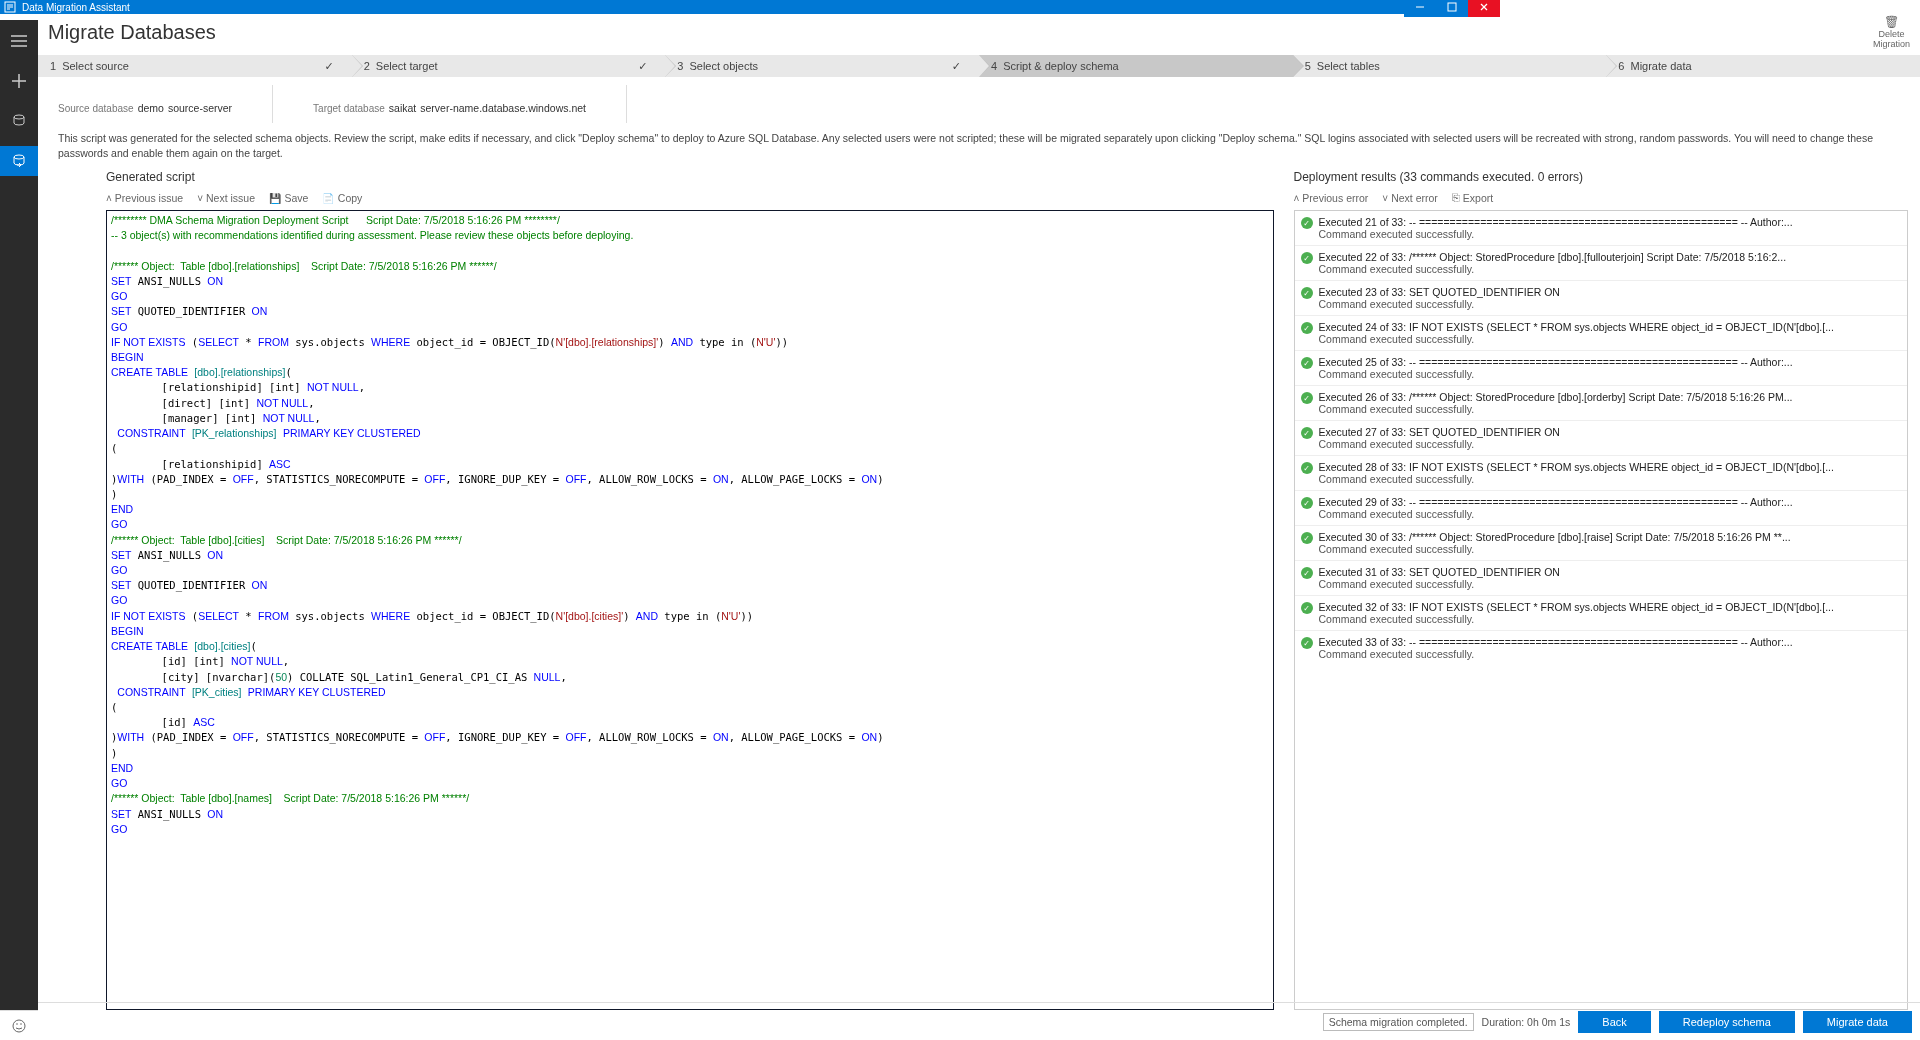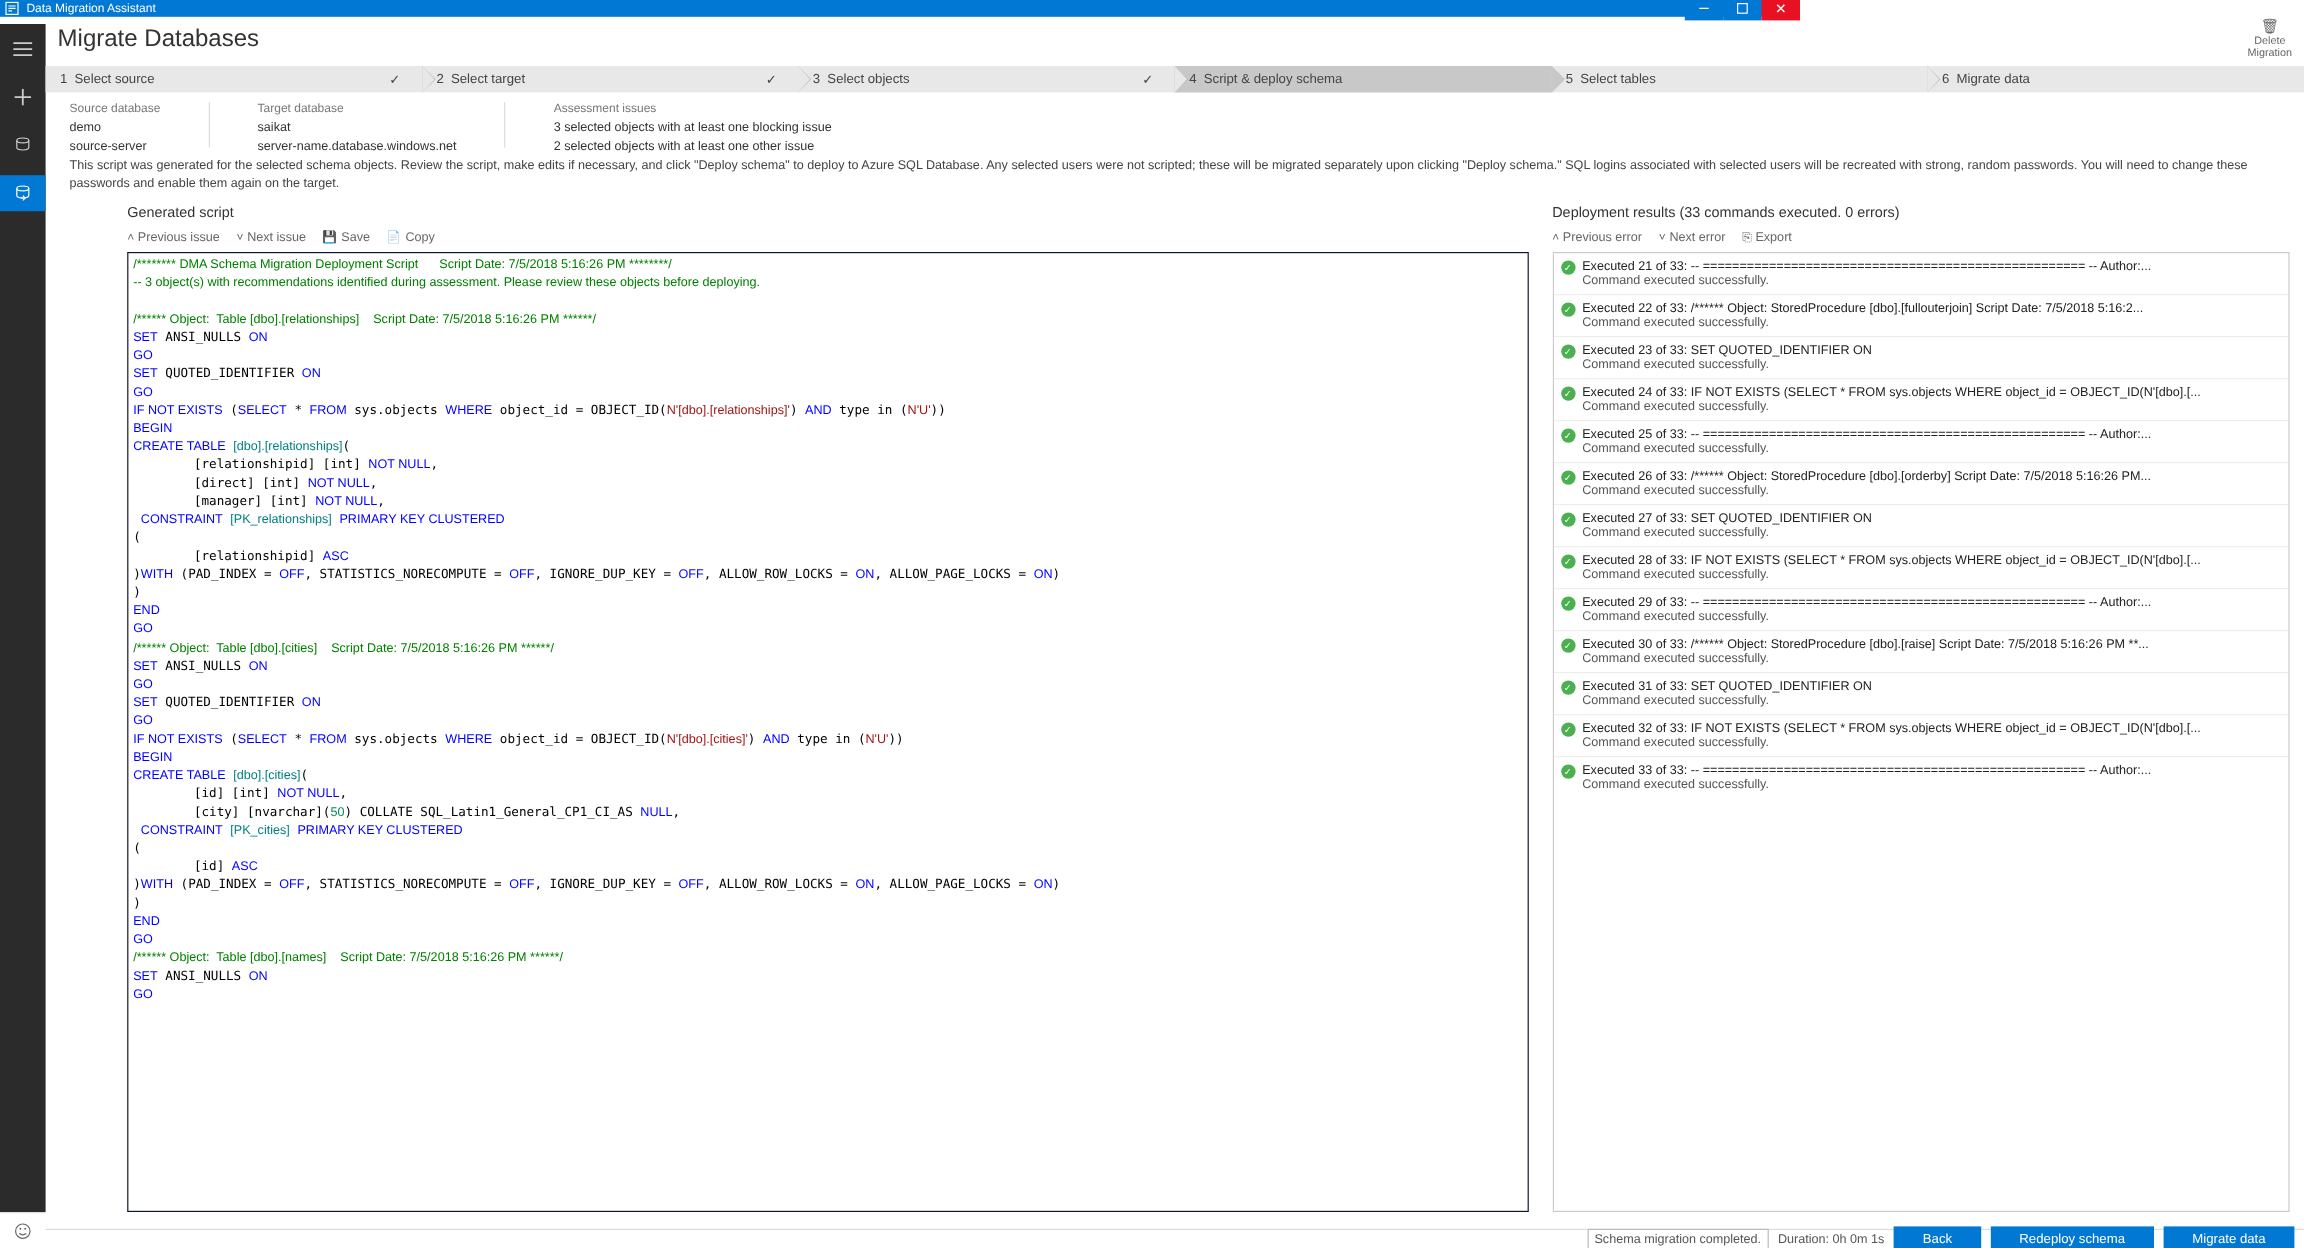--- a/index.html
+++ b/index.html
@@ -31,21 +31,21 @@
 .step .num { margin-right: 6px; }
 .step .check { position: absolute; right: 18px; color: #444; font-size: 11px; }
 .step.active { background: #c8c8c8; }
 .step::after { content: ""; position: absolute; right: -10px; top: 0; width: 0; height: 0; border-top: 11px solid transparent; border-bottom: 11px solid transparent; border-left: 10px solid #e8e8e8; z-index: 2; }
 .step.active::after { border-left-color: #c8c8c8; }
 .step::before { content: ""; position: absolute; right: -11px; top: 0; width: 0; height: 0; border-top: 11px solid transparent; border-bottom: 11px solid transparent; border-left: 11px solid #bdbdbd; z-index: 1; }
 .step:last-child::after, .step:last-child::before { display: none; }
 
 
 .inforow { position: absolute; top: 77px; left: 38px; right: 0; height: 54px; display: flex; padding: 8px 20px 0 20px; gap: 40px; font-size: 10.5px; color: #333; }
-.inforow .col { display: flex; flex-direction: column; gap: 4px; }
+.inforow .col { display: flex; flex-direction: row; gap: 4px; align-items: center; }
 .inforow .lbl { color: #777; font-size: 10px; }
 .inforow .sep { width: 1px; background: #ddd; height: 38px; }
 
 
 .desc { position: absolute; top: 131px; left: 58px; right: 12px; font-size: 10.5px; color: #444; line-height: 1.4; }
 
 
 .cols { position: absolute; top: 170px; left: 58px; right: 12px; bottom: 30px; display: flex; gap: 20px; }
 .colL { flex: 1.9; display: flex; flex-direction: column; min-width: 0; padding-left: 48px; }
 .colR { flex: 1; display: flex; flex-direction: column; min-width: 0; }
@@ -65,21 +65,21 @@
 
 .resultsbox { flex: 1; border: 1px solid #ccc; overflow: auto; background: #fff; font-size: 10.5px; }
 .resrow { display: flex; padding: 5px 6px; gap: 6px; }
 .resrow + .resrow { border-top: 1px solid #eee; }
 .resrow .okico { width: 12px; height: 12px; border-radius: 50%; background: #4caf50; display: flex; align-items: center; justify-content: center; color: #fff; font-size: 8px; flex-shrink: 0; margin-top: 1px; }
 .resrow .txt { flex: 1; min-width: 0; }
 .resrow .line1 { white-space: nowrap; overflow: hidden; text-overflow: ellipsis; color: #222; }
 .resrow .line2 { color: #555; }
 
 
-.footer { position: absolute; bottom: 0; left: 38px; right: 0; height: 16px; border-top: 1px solid #ddd; display: flex; align-items: center; padding: 0 8px; gap: 8px; font-size: 10.5px; }
+.footer { position: absolute; bottom: 0; left: 38px; right: 0; height: 38px; border-top: 1px solid #ddd; display: flex; align-items: center; padding: 0 8px; gap: 8px; font-size: 10.5px; }
 .footer .status { border: 1px solid #bbb; padding: 2px 5px; color: #555; }
 .footer .dur { color: #555; }
 .footer .sp { flex: 1; }
 .footer button { height: 22px; padding: 0 24px; font-size: 11px; color: #fff; background: #0078d4; border: none; cursor: pointer; }
 
 
 .smilewrap { position: absolute; left: 0; bottom: 0; width: 38px; height: 30px; background:#fff; display:flex; align-items:center; justify-content:center; color:#666; border-top:1px solid #ddd; }
 
 svg { display: block; }
 </style>
@@ -193,25 +193,20 @@
     <div>demo</div>
     <div>source-server</div>
   </div>
   <div class="sep"></div>
   <div class="col">
     <div class="lbl">Target database</div>
     <div>saikat</div>
     <div>server-name.database.windows.net</div>
   </div>
   <div class="sep"></div>
-  <div class="col">
-    <div class="lbl">Assessment issues</div>
-    <div>3 selected objects with at least one blocking issue</div>
-    <div>2 selected objects with at least one other issue</div>
-  </div>
 </div>
 
 <div class="desc">This script was generated for the selected schema objects. Review the script, make edits if necessary, and click "Deploy schema" to deploy to Azure SQL Database. Any selected users were not scripted; these will be migrated separately upon clicking "Deploy schema." SQL logins associated with selected users will be recreated with strong, random passwords. You will need to change these passwords and enable them again on the target.</div>
 
 <div class="cols">
   <div class="colL">
     <div class="colhead">Generated script</div>
     <div class="toolbar">
       <div class="tb">
           <span class="ico">˄</span>

